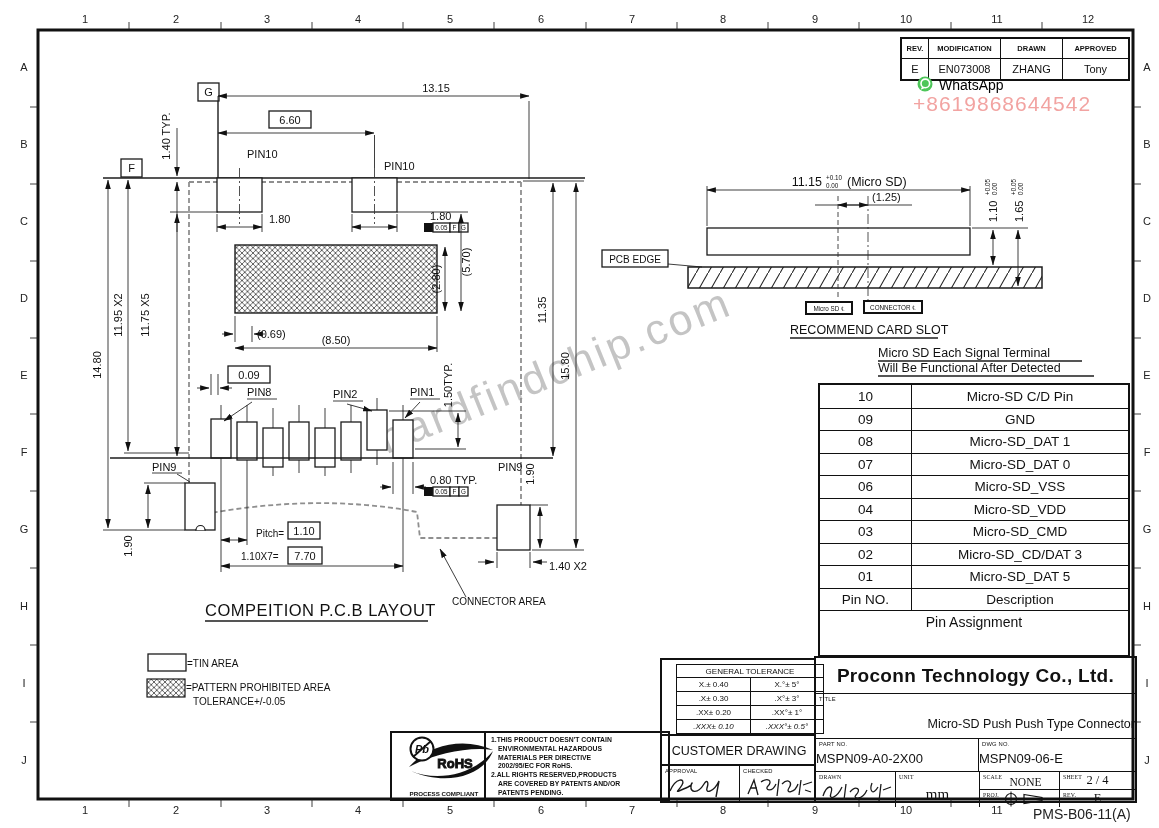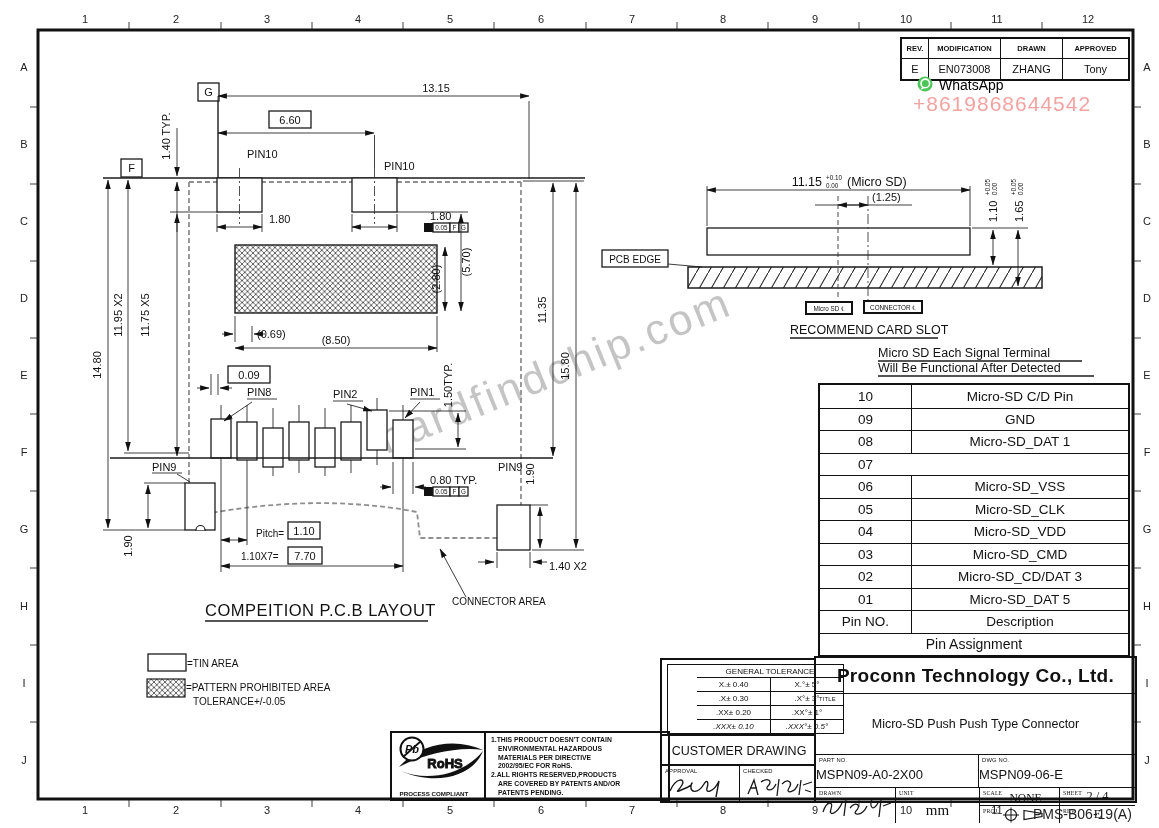--- a/index.html
+++ b/index.html
@@ -26,52 +26,52 @@
   
   #pin-table{left:818px;top:383px;width:308px;height:270px;border:2px solid #111;
              display:grid;grid-template-rows:repeat(12,1fr);font-size:13.5px;}
   #pin-table .row{display:grid;grid-template-columns:91px 1fr;border-top:1.4px solid #111;}
   #pin-table .row:first-child{border-top:none;}
   #pin-table .row .cell{display:flex;align-items:center;justify-content:center;}
   #pin-table .row .cell+.cell{border-left:1.4px solid #111;text-align:right;}
   #pin-table .footer{display:flex;align-items:center;justify-content:center;border-top:1.4px solid #111;font-size:14px;}
   
   #blockA{left:660px;top:658px;width:154px;height:141px;border:2px solid #111;border-right:none;}
-  #tol-table{position:absolute;left:5px;top:4px;width:146px;border:1.4px solid #111;font-size:8px;padding-left:29px;}
+  #tol-table{position:absolute;left:14px;top:4px;width:146px;border:1.4px solid #111;font-size:8px;}
   #tol-table .tt{height:12px;display:flex;align-items:center;justify-content:center;font-size:8px;border-bottom:1.2px solid #111;}
   #tol-table .tr{display:grid;grid-template-columns:1fr 1fr;height:13px;border-bottom:1.2px solid #111;}
   #tol-table .tr:last-child{border-bottom:none;font-style:italic;}
   #tol-table .tr div{display:flex;align-items:center;justify-content:center;border-left:0;}
   #tol-table .tr div+div{border-left:1.2px solid #111;}
   #customer{position:absolute;left:0;top:74px;width:100%;height:30px;border-top:2px solid #111;
             display:flex;align-items:center;justify-content:center;font-size:12.5px;}
   #approw{position:absolute;left:0;top:104px;width:100%;bottom:0;border-top:2px solid #111;
           display:grid;grid-template-columns:1fr 1fr;}
   #approw .sig{position:relative;}
   #approw .sig+.sig{border-left:1.4px solid #111;}
   .tinylabel{position:absolute;left:3px;top:2px;font-size:5.8px;letter-spacing:.2px;}
   
   #blockB{left:814px;top:656px;width:319px;height:143px;border:2px solid #111;}
   #company{height:35px;border-bottom:1.6px solid #111;display:flex;align-items:center;justify-content:center;
            font-size:19px;font-weight:bold;letter-spacing:.3px;}
   #titlecell{position:relative;height:37px;border-bottom:1.6px solid #111;display:flex;align-items:flex-end;
-             justify-content:center;padding-bottom:23px;font-size:12.5px;}
+             justify-content:flex-end;padding-bottom:7px;font-size:12.5px;}
   #partrow{display:grid;grid-template-columns:162px 1fr;height:32px;border-bottom:1.6px solid #111;}
   #partrow>div{position:relative;display:flex;align-items:flex-end;padding-bottom:5px;font-size:13px;}
   #partrow>div+div{border-left:1.4px solid #111;}
   #botrow{display:grid;grid-template-columns:79px 84px 80px 1fr;height:35px;}
   #botrow>div{position:relative;font-family:Liberation Serif, serif;}
   #botrow>div+div{border-left:1.4px solid #111;}
   .stack{display:grid;grid-template-rows:1fr 1fr;}
   .stack>div{position:relative;}
   .stack>div:first-child{border-bottom:1.4px solid #111;}
   .cval{position:absolute;left:0;right:0;bottom:1px;text-align:center;}
   
   #rohs{left:390px;top:731px;width:276px;height:66px;border:2.5px solid #111;}
-  #rohs-left{position:absolute;left:2px;top:0;width:80px;height:100%;}
+  #rohs-left{position:absolute;left:12px;top:0;width:80px;height:100%;}
   #rohs-compliant{position:absolute;left:0;right:0;bottom:2px;text-align:center;font-size:6.2px;font-weight:bold;}
   #rohs-notes{position:absolute;left:92px;top:0;right:0;bottom:0;border-left:2px solid #111;
               padding:3px 2px 0 5px;font-size:6.8px;font-weight:bold;line-height:1.3;}
   #rohs-notes .ind{padding-left:7px;}
   #doc-number{position:absolute;left:1033px;top:806px;font-size:14px;color:#222;}
 </style>
 </head>
 <body>
 
 <div id="wm-site">hardfindchip.com</div>
@@ -469,28 +469,25 @@
   <div class="row">
       <div class="cell">09</div>
       <div class="cell">GND</div>
     </div>
   <div class="row">
       <div class="cell">08</div>
       <div class="cell">Micro-SD_DAT 1</div>
     </div>
   <div class="row">
       <div class="cell">07</div>
+      <div class="cell">Micro-SD_DAT 0</div>
     </div>
   <div class="row">
       <div class="cell">06</div>
       <div class="cell">Micro-SD_VSS</div>
-    </div>
-  <div class="row">
-      <div class="cell">05</div>
-      <div class="cell">Micro-SD_CLK</div>
     </div>
   <div class="row">
       <div class="cell">04</div>
       <div class="cell">Micro-SD_VDD</div>
     </div>
   <div class="row">
       <div class="cell">03</div>
       <div class="cell">Micro-SD_CMD</div>
     </div>
   <div class="row">
@@ -616,13 +613,13 @@
     <div>1.THIS PRODUCT DOESN'T CONTAIN</div>
     <div class="ind">ENVIRONMENTAL HAZARDOUS</div>
     <div class="ind">MATERIALS PER DIRECTIVE</div>
     <div class="ind">2002/95/EC FOR RoHS.</div>
     <div>2.ALL RIGHTS RESERVED,PRODUCTS</div>
     <div class="ind">ARE COVERED BY PATENTS AND/OR</div>
     <div class="ind">PATENTS PENDING.</div>
   </div>
 </div>
 
-<div id="doc-number">PMS-B06-19(A)</div>
+<div id="doc-number">PMS-B06-11(A)</div>
 
 </body></html>

